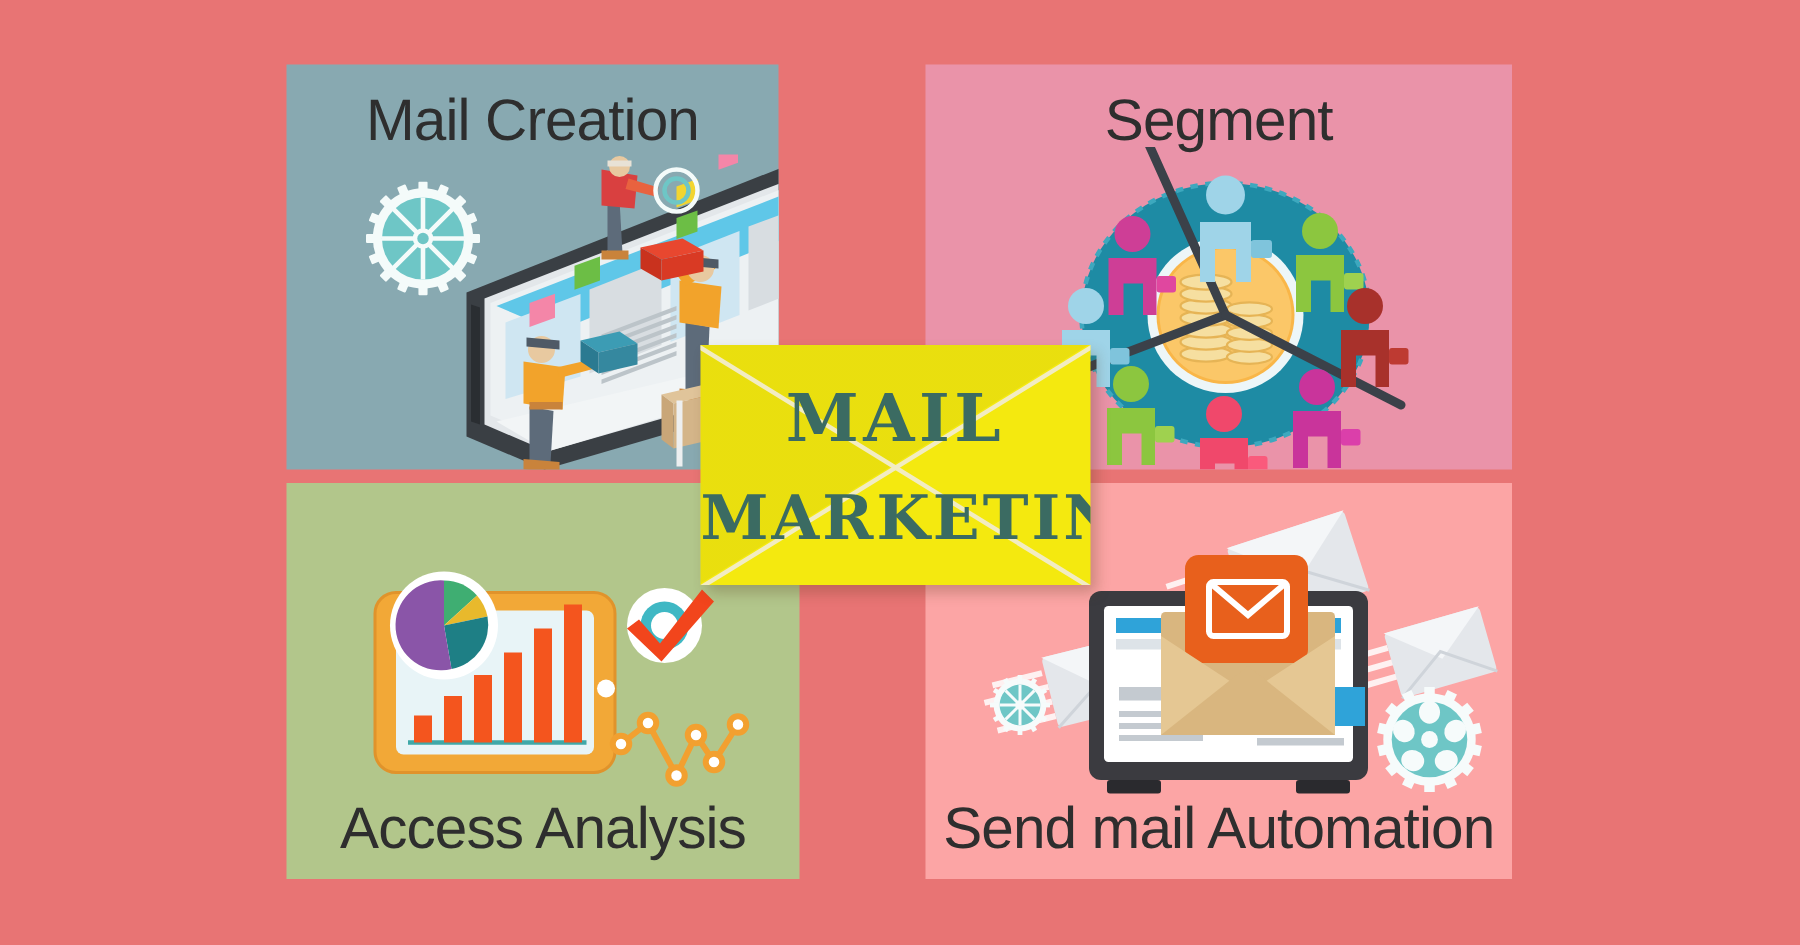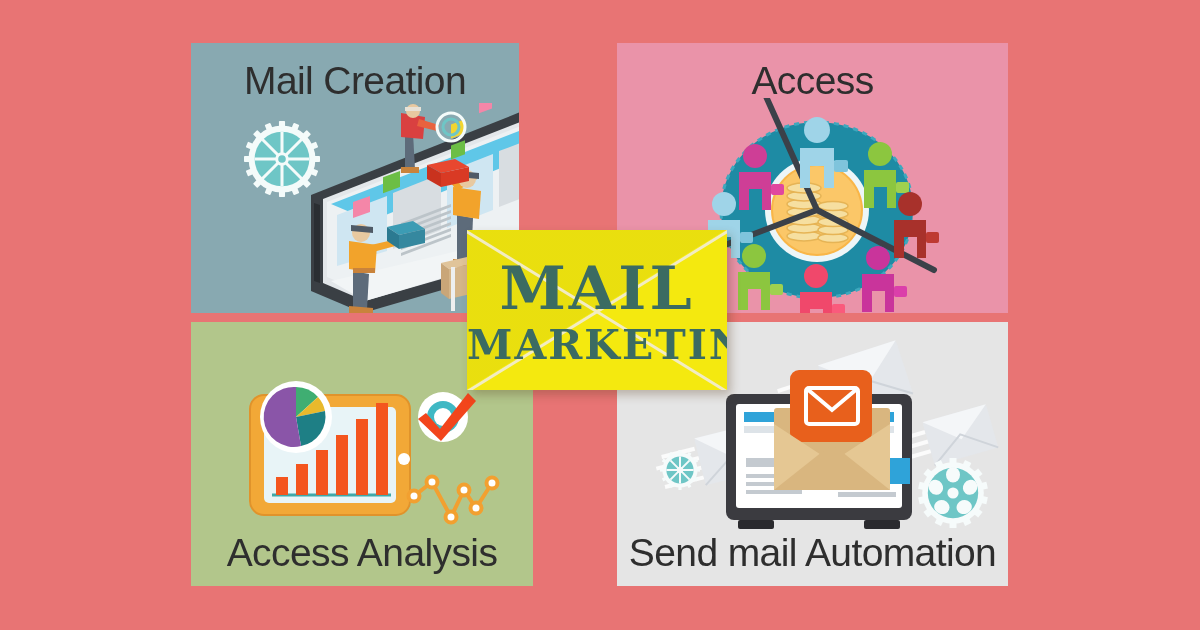--- a/index.html
+++ b/index.html
@@ -13,21 +13,21 @@
     width:1200px; height:630px;
     background:#E87474;
     overflow:hidden;
   }
 
   
   .panel { position:absolute; overflow:hidden; }
   #panel-mail-creation { left:191px;  top:43px;  width:328px; height:270px; background:#88A9B1; }
   #panel-segment       { left:617px;  top:43px;  width:391px; height:270px; background:#EA93A9; }
   #panel-access        { left:191px;  top:322px; width:342px; height:264px; background:#B2C68B; }
-  #panel-automation    { left:617px;  top:322px; width:391px; height:264px; background:#e5e5e5; }
+  #panel-automation    { left:617px;  top:322px; width:391px; height:264px; background:#fca5a5; }
 
   .panel-title {
     position:absolute; left:0; width:100%;
     text-align:center;
     font-size:39px;
     font-weight:400;
     color:#2E2E2E;
     letter-spacing:-0.6px;
     white-space:nowrap;
     line-height:1;
@@ -75,21 +75,21 @@
   #envelope .diag-b { left:0; top:160px; width:306px; transform:rotate(-31.6deg); }
   #envelope .env-text {
     position:absolute; left:0; width:100%;
     text-align:center;
     color:#3B6B62;
     font-family:"DejaVu Serif", serif;
     font-weight:700;
     line-height:1;
     white-space:nowrap;
   }
-  #env-line1 { top:28px; font-size:60px; letter-spacing:3px; }
+  #env-line1 { top:28px; font-size:44px; letter-spacing:3px; }
   #env-line2 { top:95px; font-size:41px; letter-spacing:2px; }
 </style>
 </head>
 <body>
 
 <div id="stage">
 
   <div class="panel" id="panel-mail-creation">
     <div class="panel-title title-top">Mail Creation</div>
 
@@ -222,21 +222,21 @@
 
       <g>
         <polygon points="86,124 112,118 124,126 98,132" fill="#3C9CB4"></polygon>
         <polygon points="86,124 98,132 98,146 86,138" fill="#2B7A91"></polygon>
         <polygon points="98,132 124,126 124,140 98,146" fill="#35889F"></polygon>
       </g>
     </svg>
   </div>
 
   <div class="panel" id="panel-segment">
-    <div class="panel-title title-top">Access</div>
+    <div class="panel-title title-top">Segment</div>
 
     <svg class="art" id="seg-art" viewBox="0 0 250 215">
 
       <ellipse cx="125" cy="112" rx="96" ry="88" fill="#1E8BA4"></ellipse>
       <ellipse cx="125" cy="112" rx="96" ry="88" fill="none" stroke="#3DA8BE" stroke-width="3" stroke-dasharray="5 5"></ellipse>
 
       <circle cx="125" cy="112" r="52" fill="#FFFFFF" opacity="0.92"></circle>
       <circle cx="125" cy="112" r="46" fill="#F9B648"></circle>
       <circle cx="125" cy="112" r="44" fill="#FBC768"></circle>
 

